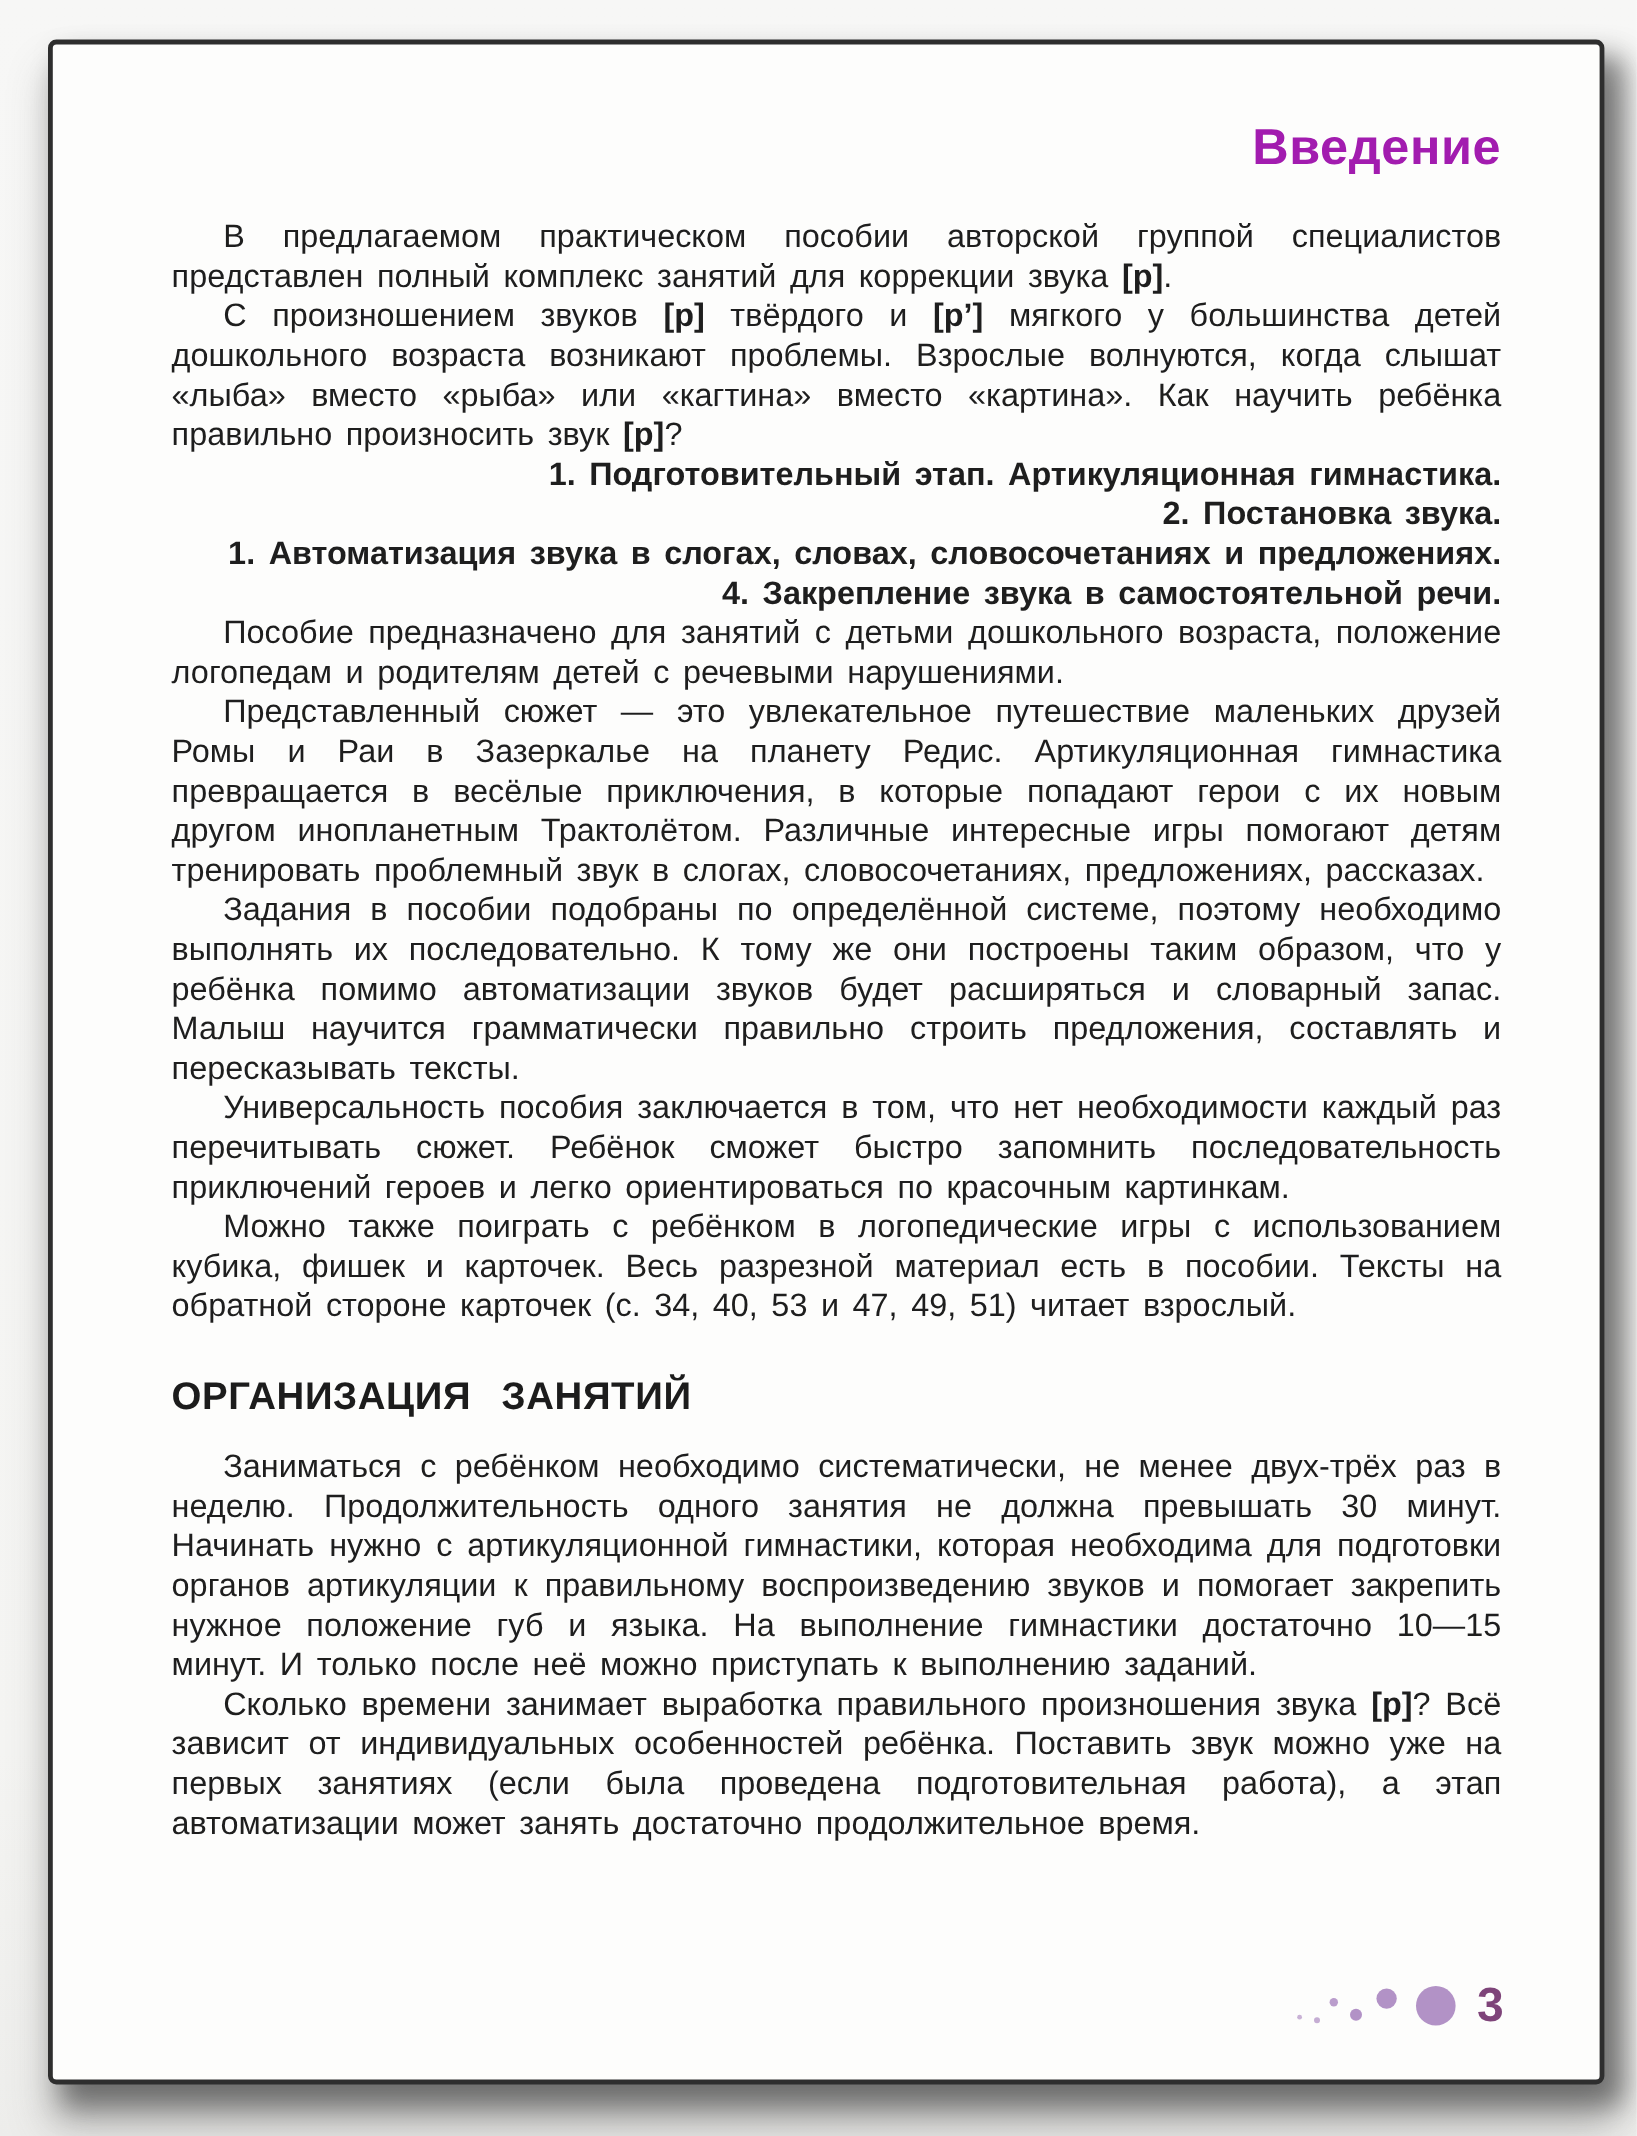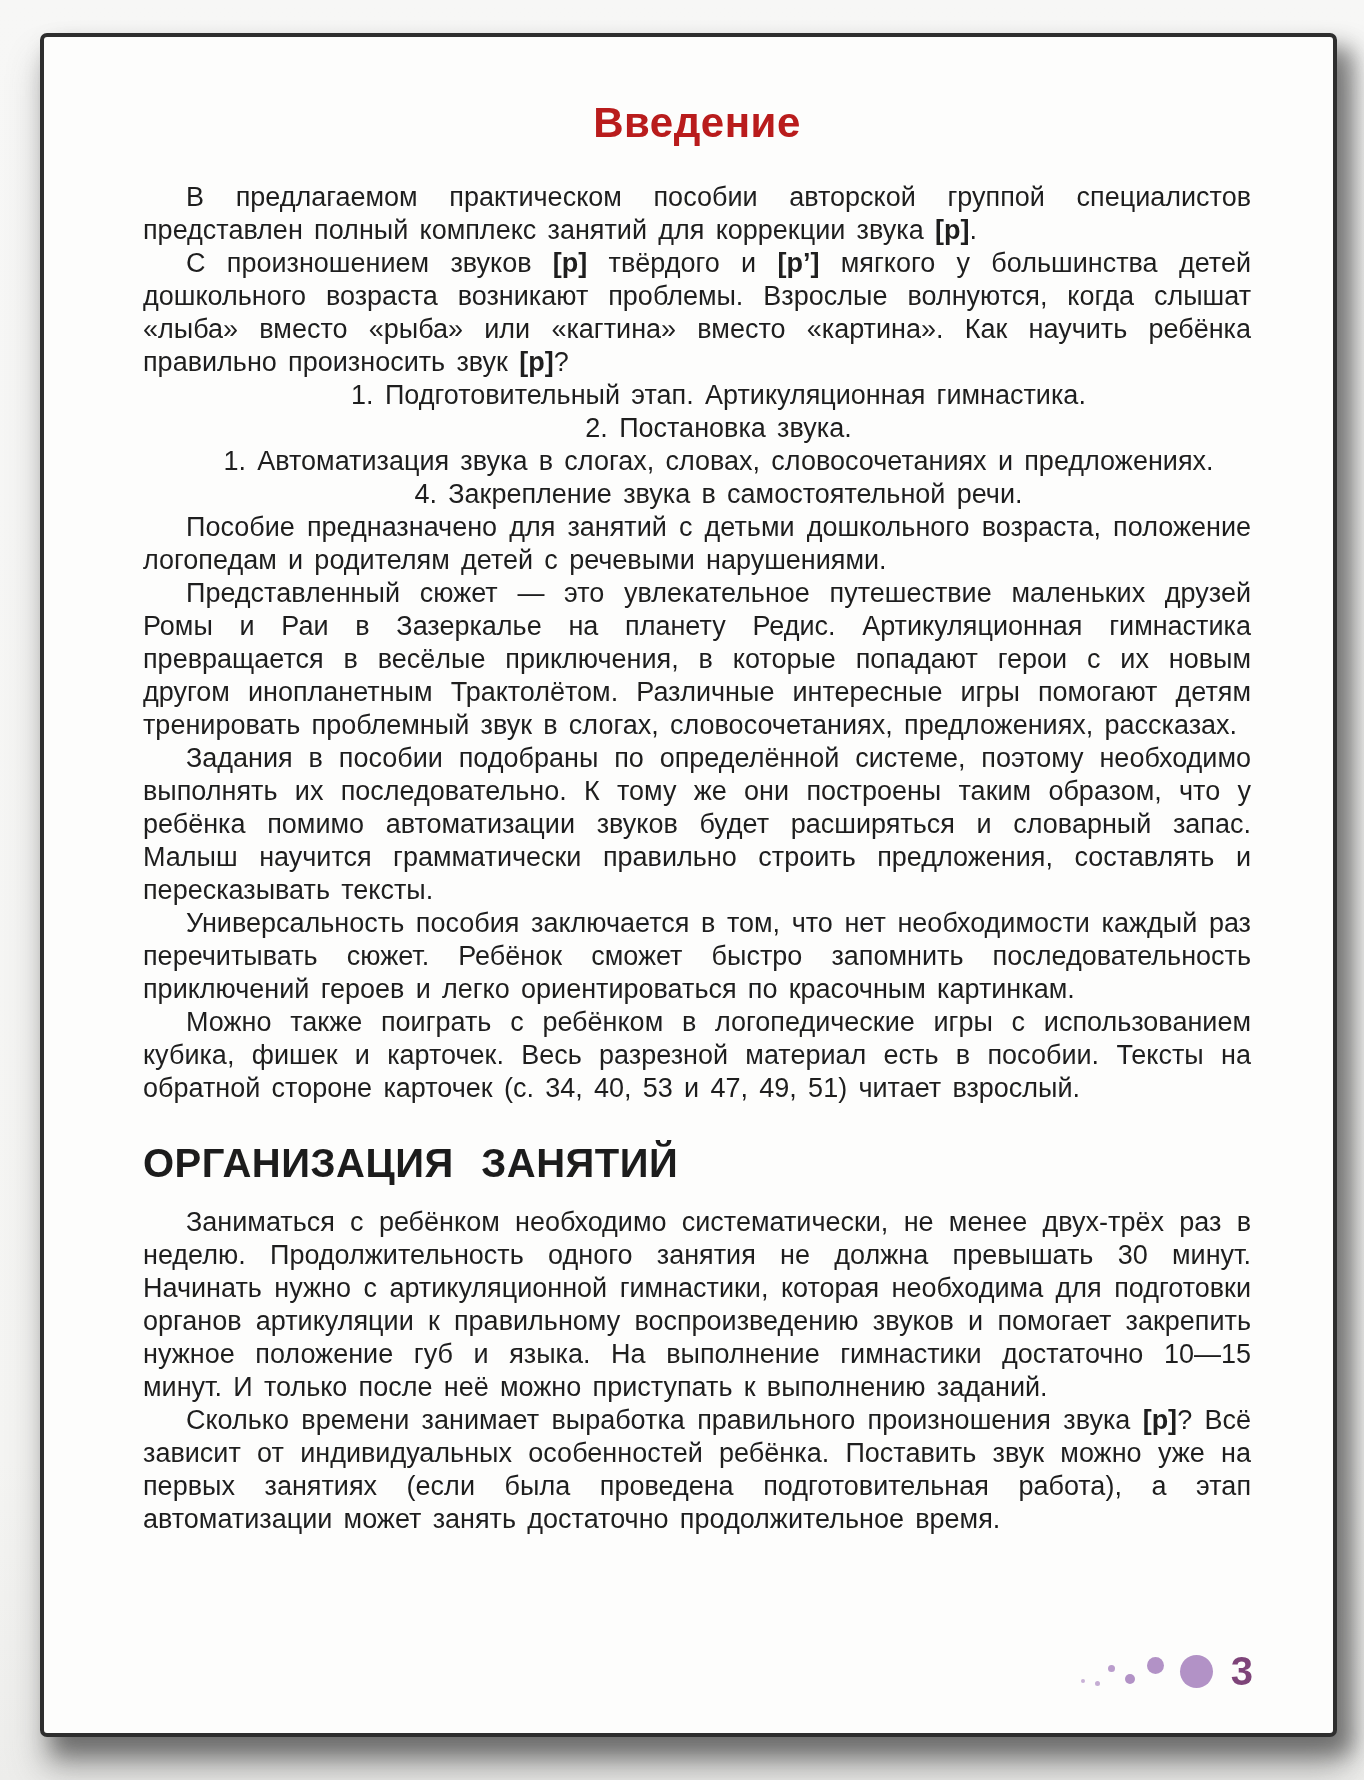--- a/index.html
+++ b/index.html
@@ -17,42 +17,42 @@
     box-sizing: border-box;
     background: #fdfdfc;
     border: 4px solid #2e2e2e;
     border-radius: 7px;
     box-shadow: 14px 16px 22px 2px rgba(50,50,50,0.55),
                 6px 30px 34px 4px rgba(80,80,80,0.35);
     padding: 62px 82px 0 99px;
   }
   .page-title {
     margin: 0 0 34px 0;
-    text-align: center;
+    text-align: right;
     font-size: 42px;
     font-weight: bold;
-    color: #b91c1c;
+    color: #a21caf;
     letter-spacing: 0.5px;
   }
   .body-text {
     color: #1e1e1e;
     font-size: 27px;
     line-height: 33px;
     text-align: justify;
     word-spacing: 0.14em;
   }
   .body-text p {
     margin: 0;
     text-indent: 43px;
   }
-  .body-text p.list-line { text-align: center; }
+  .body-text p.list-line { text-align: right; font-weight: bold; }
   .body-text b { font-weight: bold; }
   .section-heading {
     margin: 42px 0 26px 0;
-    font-size: 40px;
+    font-size: 32px;
     font-weight: bold;
     color: #1c1c1c;
     letter-spacing: 0.5px;
     word-spacing: 16px;
     text-align: left;
     text-indent: 0;
   }
   .page-footer {
     position: absolute;
     right: 80px;

